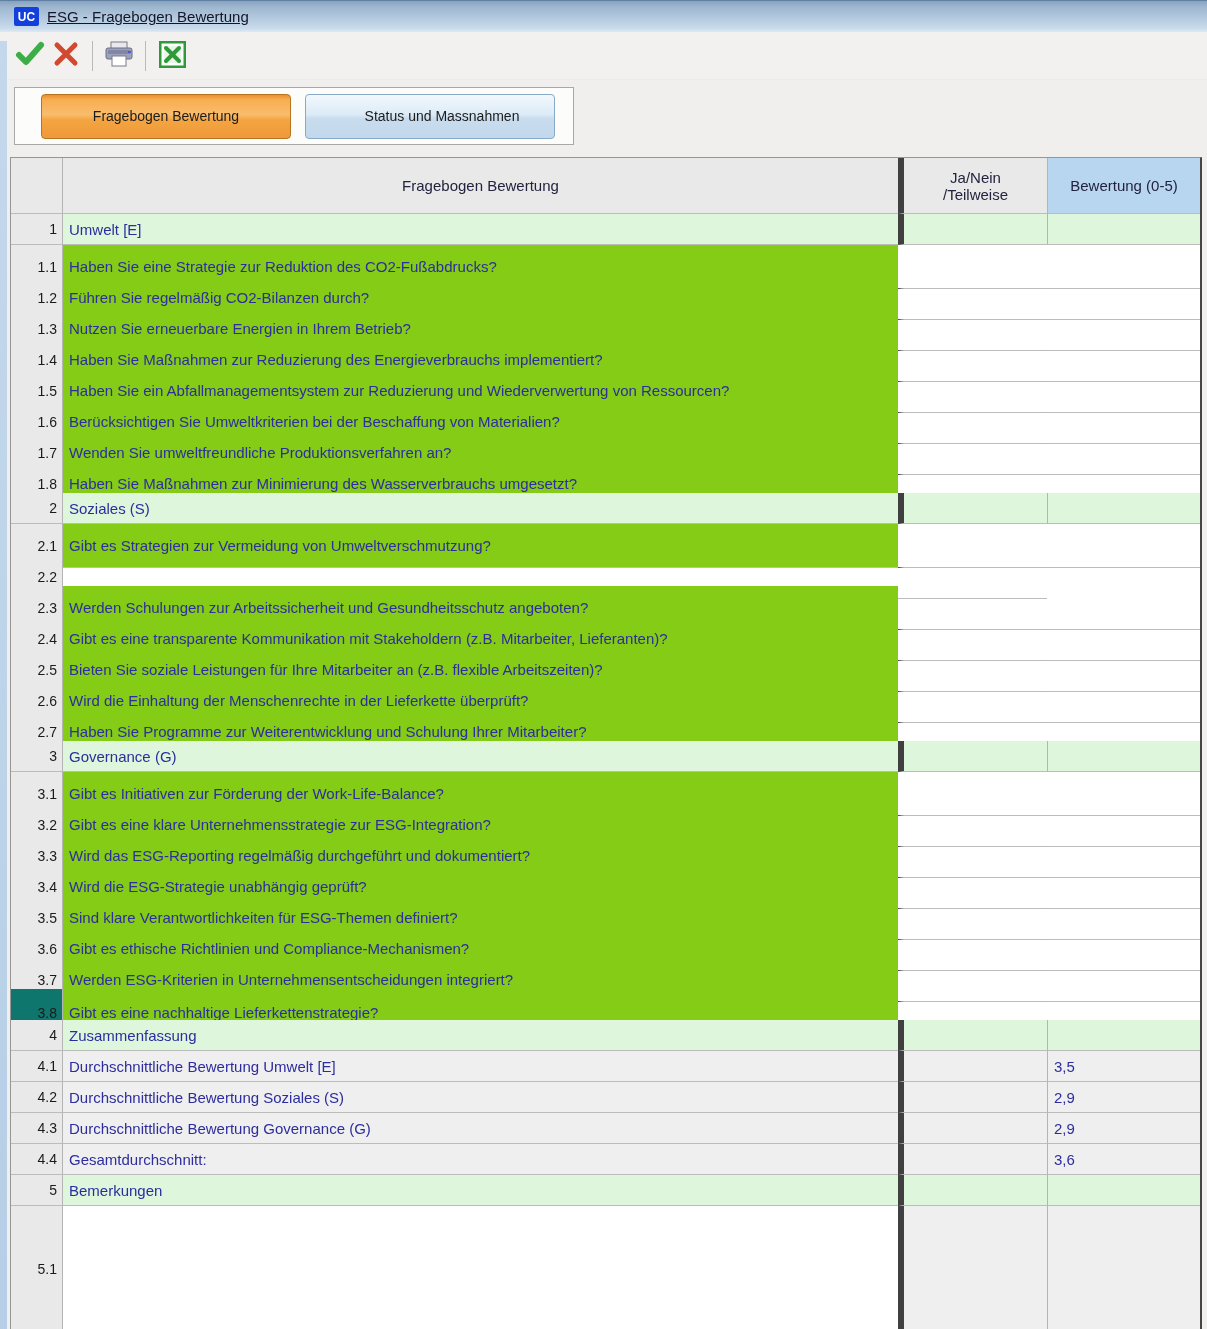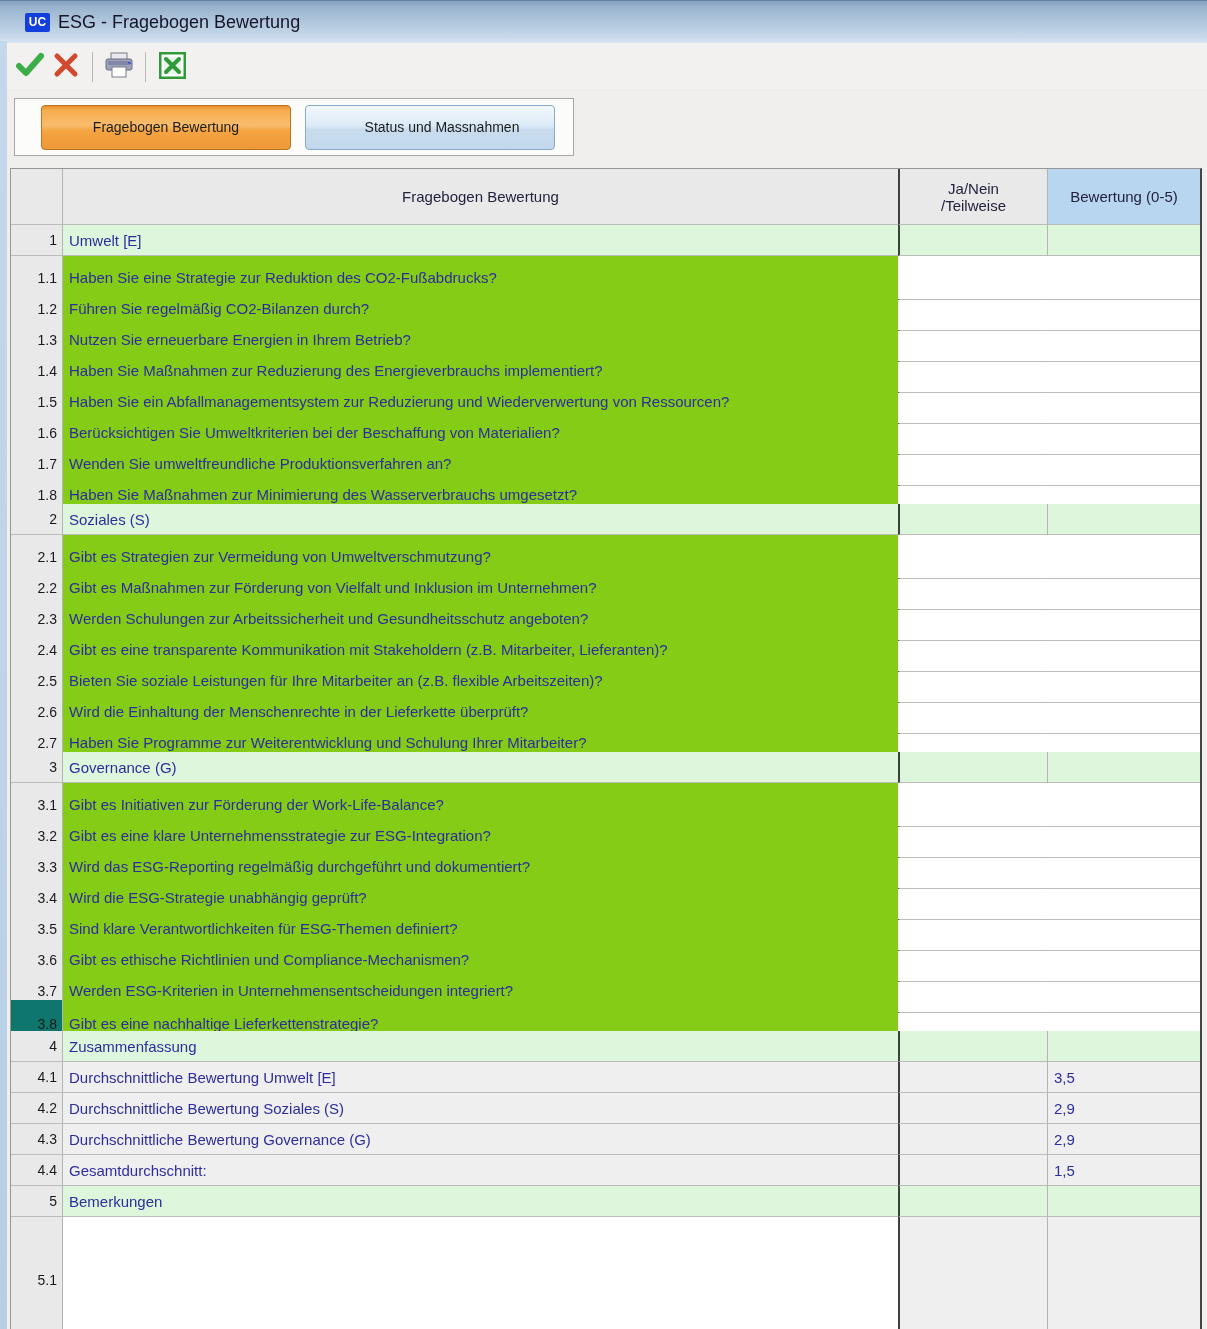--- a/index.html
+++ b/index.html
@@ -3,31 +3,31 @@
 <meta charset="utf-8">
 <style>
   * { box-sizing: border-box; margin: 0; padding: 0; }
   html,body { width:1207px; height:1329px; }
   body { font-family: "Liberation Sans", sans-serif; background:#f0efed; }
 
   .window { position:relative; width:1207px; height:1329px; background:#f0efed; overflow:hidden; }
 
   
   .titlebar {
-    height:43px; width:100%;
+    height:32px; width:100%;
     background: linear-gradient(180deg, #87a2bf 0%, #9db6cf 18%, #b3c9de 55%, #c9dbec 88%, #dde9f5 100%);
     border-top:1px solid #5f7fa3;
-    display:flex; align-items:center; padding-left:25px;
+    display:flex; align-items:center; padding-left:14px;
   }
   .app-icon {
     width:25px; height:19px; background:#1340dd; color:#fff; font-weight:bold;
     font-size:12px; display:flex; align-items:center; justify-content:center;
     border-radius:2px; margin-right:8px; letter-spacing:0px;
   }
-  .title-text { font-size:18px; color:#15152a; }
+  .title-text { font-size:15px; color:#15152a;text-decoration:underline; }
 
   
   .toolbar { height:48px; background:#f2f1ef; display:flex; align-items:center; padding-left:12px; border-bottom:1px solid #eceae7; }
   .tbtn { background:transparent; border:none; width:36px; height:36px; display:flex; align-items:center; justify-content:center; cursor:pointer; }
   .sep { width:1px; height:30px; background:#b9b9b9; margin:0 8px; }
 
   
   .left-strip { position:absolute; left:0; top:41px; bottom:0; width:7px; background:linear-gradient(180deg,#c4d8ec,#b6cfe6); }
 
   
@@ -54,21 +54,21 @@
     margin:12px 0 0 10px; width:1192px; background:#fff;
     border-top:1px solid #969696; border-left:1px solid #969696;
     border-right:2px solid #454545; border-bottom:3px solid #2e2e2e;
   }
   .trow { display:grid; grid-template-columns:52px 835px 149px 1fr; height:31px; }
   .trow.header { height:56px; }
   .trow.notes { height:126px; }
   .cell { display:flex; align-items:center; overflow:hidden; border-bottom:1px solid #bcbcbc; font-size:15px; }
   .cell.num { background:#e9e9e9; justify-content:flex-end; padding-right:5px; color:#1a1a1a; font-size:14px; border-right:1px solid #b4b4b4; }
   .cell.question { padding:0 6px; color:#2d2d9e; }
-  .cell.answer { padding:0 6px; color:#2d2d9e; border-left:2px solid #404040; }
+  .cell.answer { padding:0 6px; color:#2d2d9e; border-left:6px solid #404040; }
   .cell.score { padding:0 6px; color:#2d2d9e; border-left:1px solid #b4b4b4; }
 
   .trow.header .cell { background:#e9e9e9; justify-content:center; color:#23233f; text-align:center; }
   .trow.header .cell.score { background:#b9d6f0; padding:12px; }
   .trow.header .answer { flex-direction:column; line-height:17px; }
 
   .trow.section .question, .trow.section .answer, .trow.section .score { background:#ddf6dc; }
   .trow.question .question { background:#84cc16; }
   .trow.question .answer, .trow.question .score { background:#f0abfc;margin-top:43px; }
   .trow.summary .question, .trow.summary .answer, .trow.summary .score { background:#efefef; }
@@ -220,21 +220,20 @@
           <div class="cell score"></div>
         </div>
         <div class="trow question">
           <div class="cell num">2.1</div>
           <div class="cell question">Gibt es Strategien zur Vermeidung von Umweltverschmutzung?</div>
           <div class="cell answer">Teilweise</div>
           <div class="cell score">3</div>
         </div>
         <div class="trow question">
           <div class="cell num">2.2</div>
-          <div class="cell question">Gibt es Maßnahmen zur Förderung von Vielfalt und Inklusion im Unternehmen?</div>
           <div class="cell answer">Ja</div>
           <div class="cell score">4</div>
         </div>
         <div class="trow question">
           <div class="cell num">2.3</div>
           <div class="cell question">Werden Schulungen zur Arbeitssicherheit und Gesundheitsschutz angeboten?</div>
           <div class="cell answer">Ja</div>
           <div class="cell score">5</div>
         </div>
         <div class="trow question">
@@ -343,21 +342,21 @@
         <div class="trow summary">
           <div class="cell num">4.3</div>
           <div class="cell question">Durchschnittliche Bewertung Governance (G)</div>
           <div class="cell answer"></div>
           <div class="cell score">2,9</div>
         </div>
         <div class="trow summary">
           <div class="cell num">4.4</div>
           <div class="cell question">Gesamtdurchschnitt:</div>
           <div class="cell answer"></div>
-          <div class="cell score">1,5</div>
+          <div class="cell score">3,6</div>
         </div>
         <div class="trow section">
           <div class="cell num">5</div>
           <div class="cell question">Bemerkungen</div>
           <div class="cell answer"></div>
           <div class="cell score"></div>
         </div>
         <div class="trow notes">
           <div class="cell num">5.1</div>
           <div class="cell question"></div>

